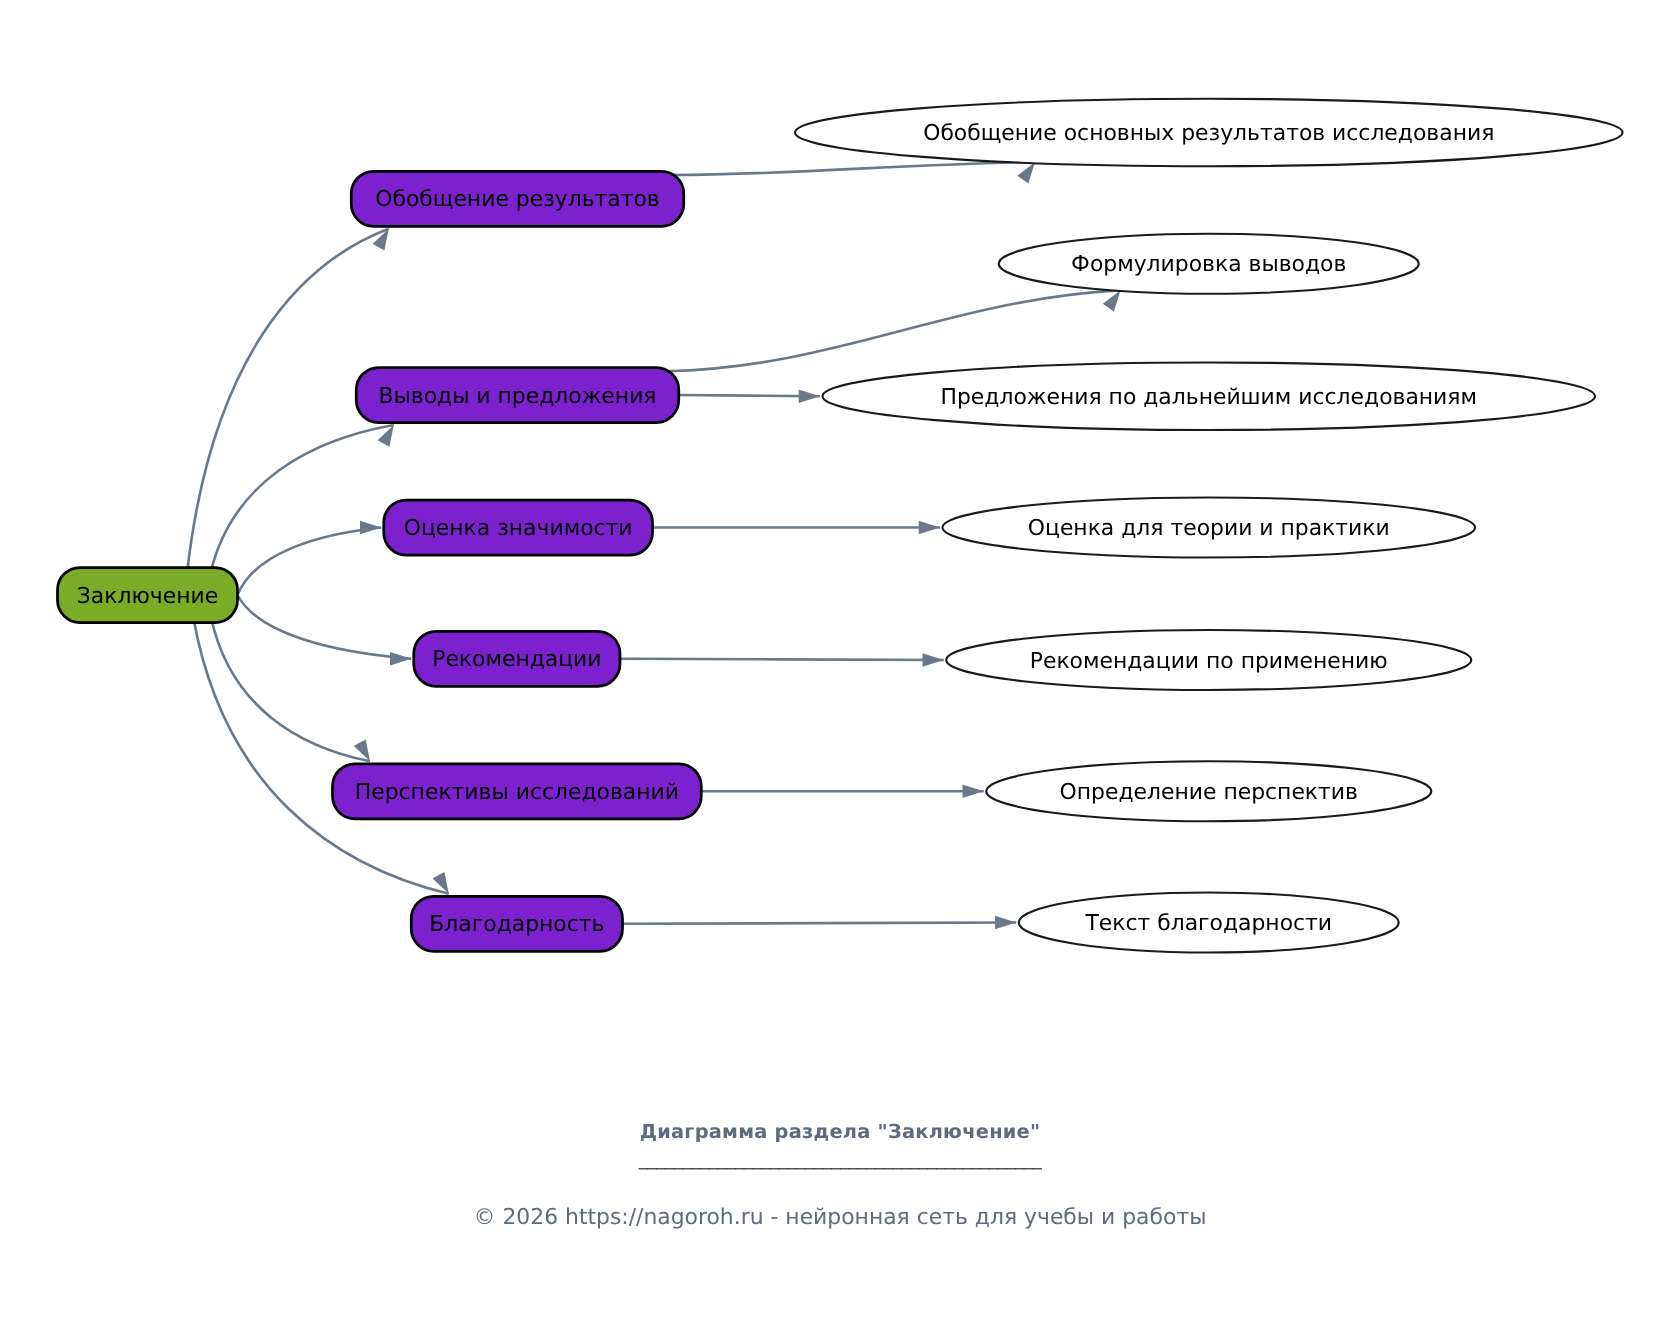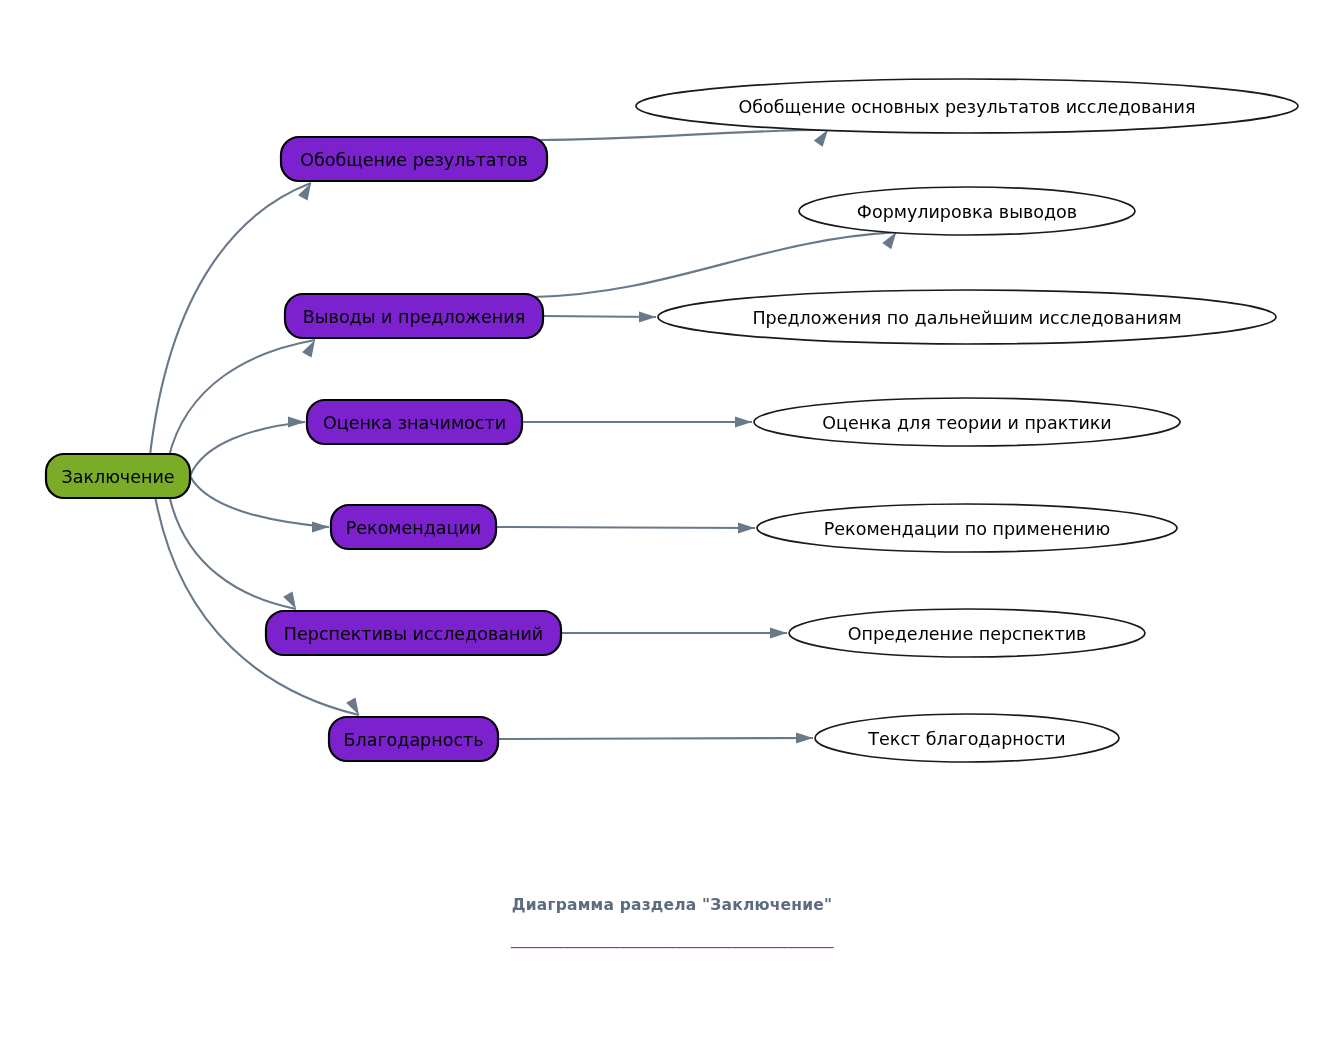--- a/index.html
+++ b/index.html
@@ -76,22 +76,22 @@
     font-weight: bold;
     color: #5c6b7e;
     letter-spacing: 0.2px;
     margin: 0;
     padding: 0;
     line-height: 20px;
   }
   .footer-rule {
     font-family: "DejaVu Sans", "Liberation Sans", sans-serif;
     font-size: 15px;
-    color: #a21caf;
-    margin: 12px;
+    color: #404040;
+    margin: 0;
     padding: 0;
     line-height: 24px;
     letter-spacing: -0.5px;
     overflow: hidden;
     white-space: nowrap;
   }
   .footer-copy {
     font-family: "DejaVu Sans", "Liberation Sans", sans-serif;
     font-size: 17.5px;
     color: #5c6b7e;
@@ -190,14 +190,15 @@
         <g>
           <rect x="46" y="454" width="144" height="44" rx="17.959183673469386" ry="17.959183673469386" class="node-rect-root"></rect>
           <text x="118" y="477" class="node-label">Заключение</text>
         </g>
       </g>
   </svg>
 
   <div class="footer">
     <div class="footer-title">Диаграмма раздела "Заключение"</div>
     <div class="footer-rule">______________________________________________</div>
+    <div class="footer-copy">© 2026 https://nagoroh.ru - нейронная сеть для учебы и работы</div>
   </div>
 </div>
 
 </body></html>

